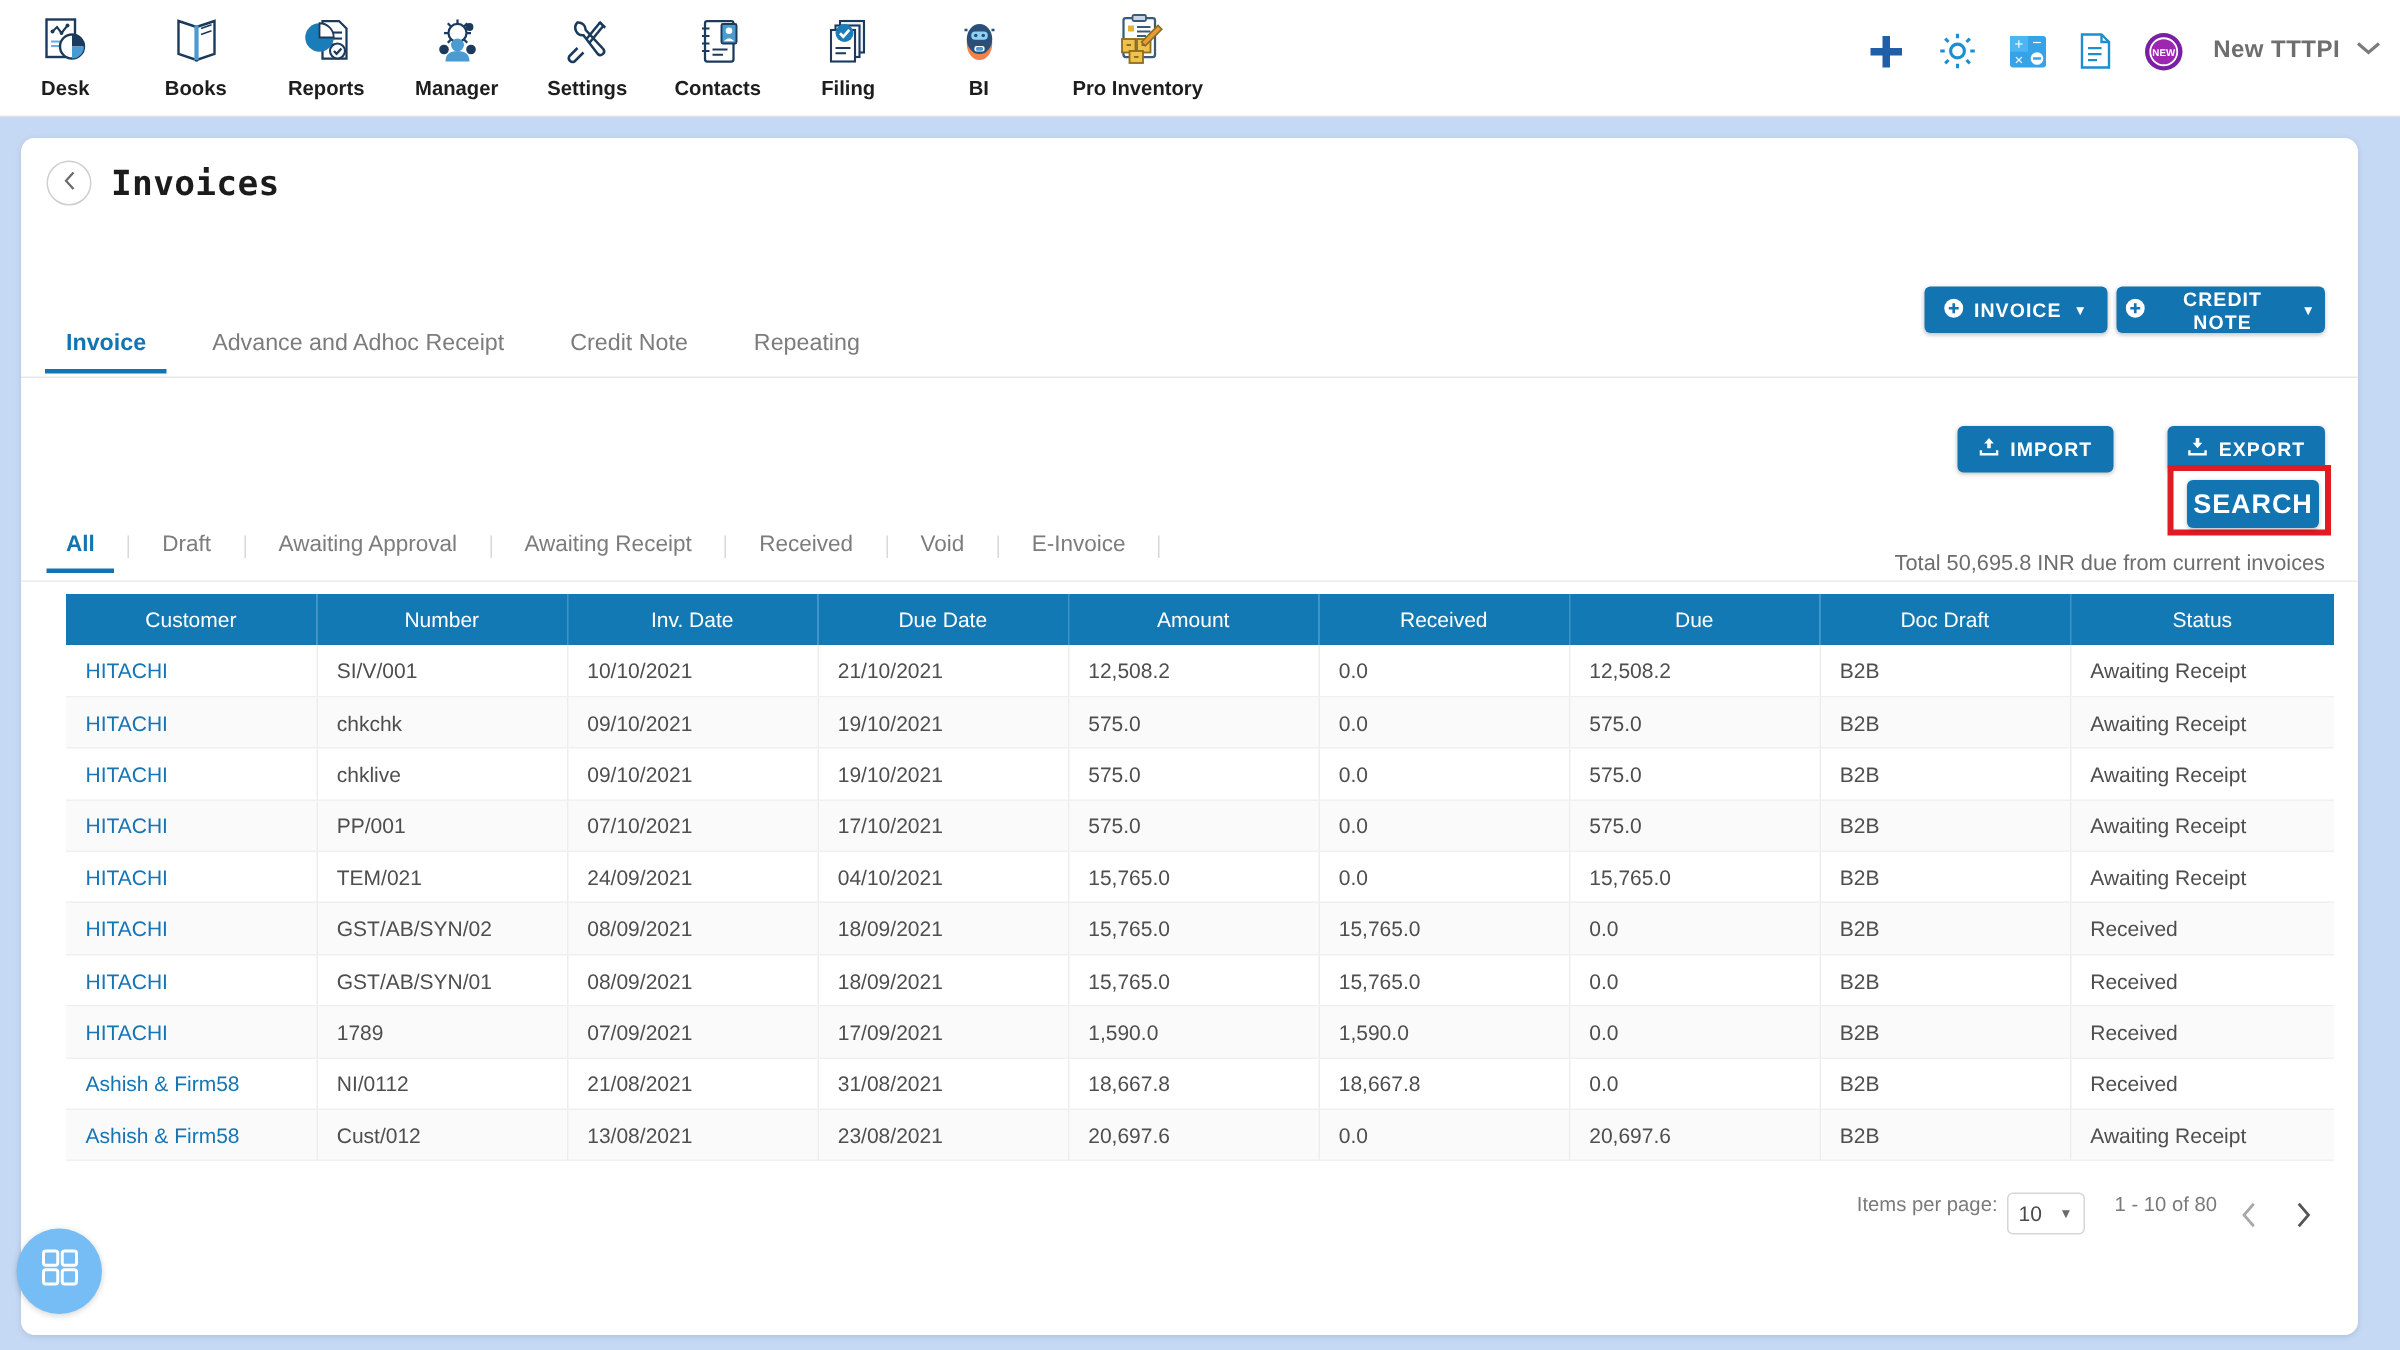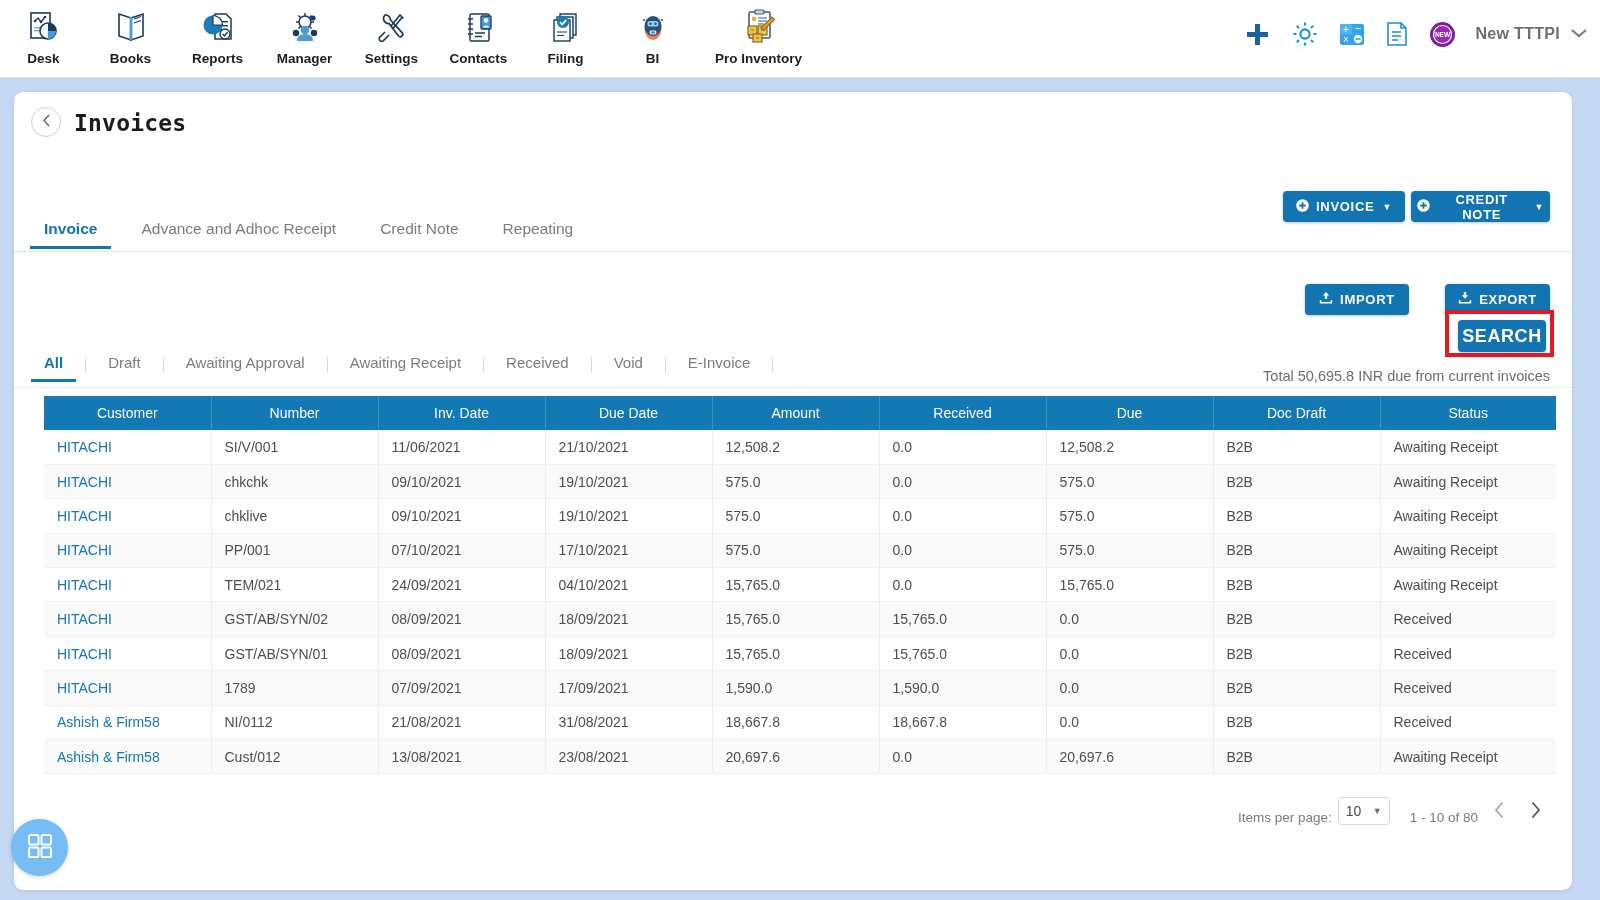--- a/index.html
+++ b/index.html
@@ -151,21 +151,21 @@
     overflow: hidden; text-overflow: ellipsis;
   }
   tbody td:last-child { border-right: none; }
   tbody tr:nth-child(even) { background: #fafafa; }
   tbody tr:nth-child(odd) { background: #ffffff; }
   td.cust a { color: #1675b5; text-decoration: none; cursor: pointer; }
 
   
   .pager {
     position: absolute; right: 22px; top: 703px;
-    display: flex; align-items: flex-end; gap: 6px;
+    display: flex; align-items: flex-start; gap: 6px;
     font-size: 13.5px; color: #7a7a7a;
   }
   .ipp-select {
     width: 52px; height: 28px; border: 1px solid #d6d6d6; border-radius: 4px;
     background: #fff; display: flex; align-items: center;
     justify-content: space-between; padding: 0 7px;
     font-size: 14px; color: #4a4a4a; cursor: pointer;
   }
   .ipp-select .dc { font-size: 9px; color: #6b6b6b; }
   .range { margin-left: 14px; }
@@ -504,21 +504,21 @@
           <th>Received</th>
           <th>Due</th>
           <th>Doc Draft</th>
           <th>Status</th>
         </tr>
       </thead>
       <tbody id="tbody">
           <tr>
             <td class="cust"><a>HITACHI</a></td>
             <td>SI/V/001</td>
-            <td>11/06/2021</td>
+            <td>10/10/2021</td>
             <td>21/10/2021</td>
             <td>12,508.2</td>
             <td>0.0</td>
             <td>12,508.2</td>
             <td>B2B</td>
             <td>Awaiting Receipt</td>
           </tr>
           <tr>
             <td class="cust"><a>HITACHI</a></td>
             <td>chkchk</td>

